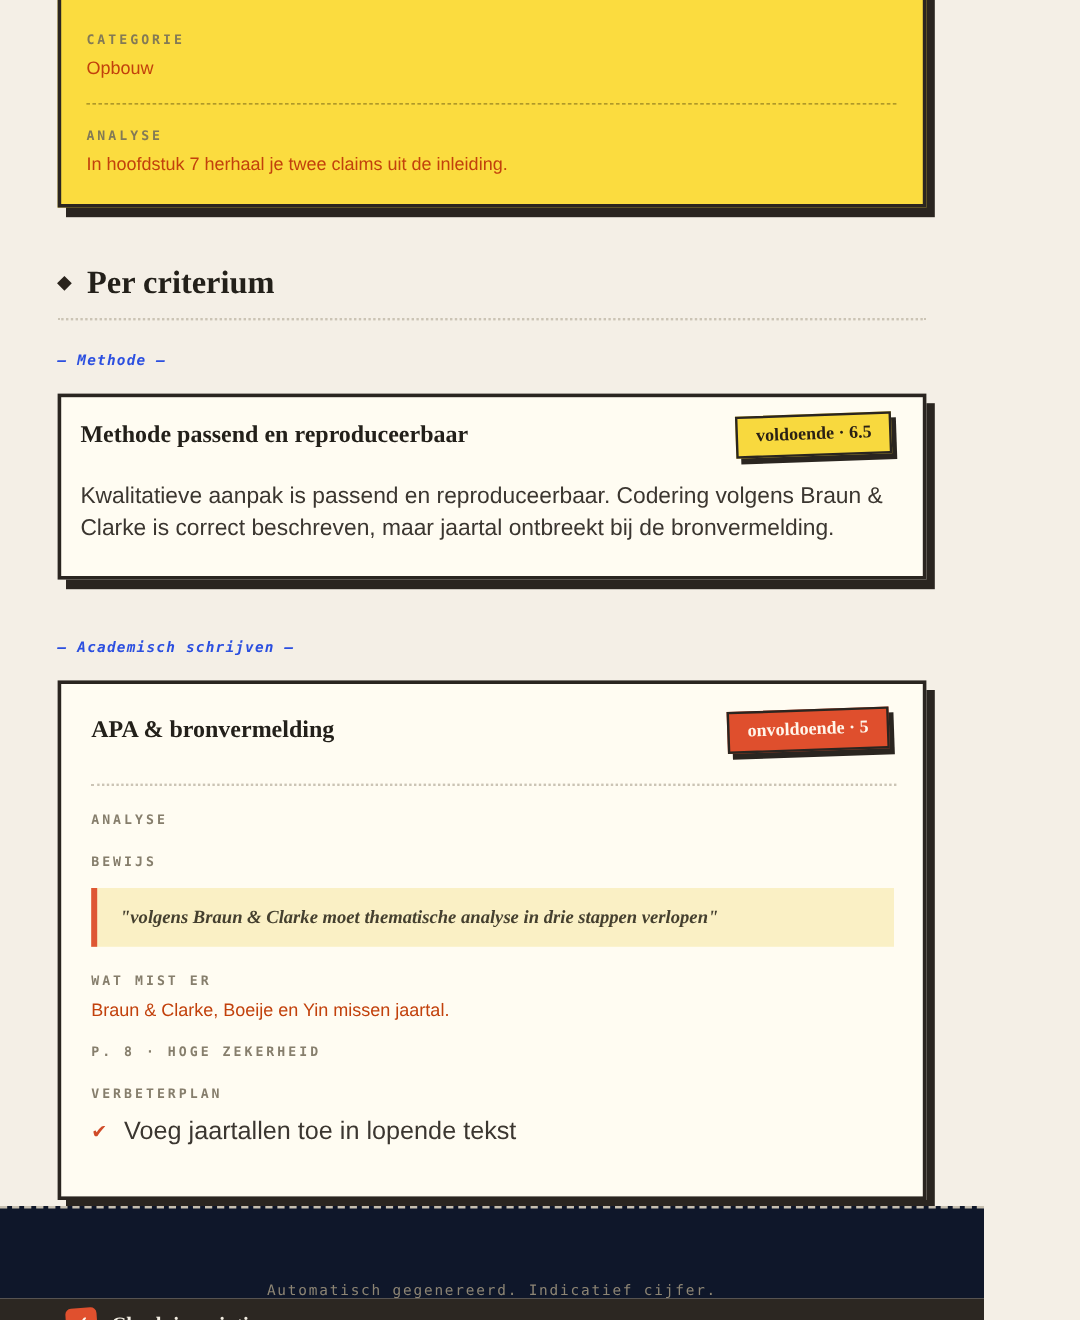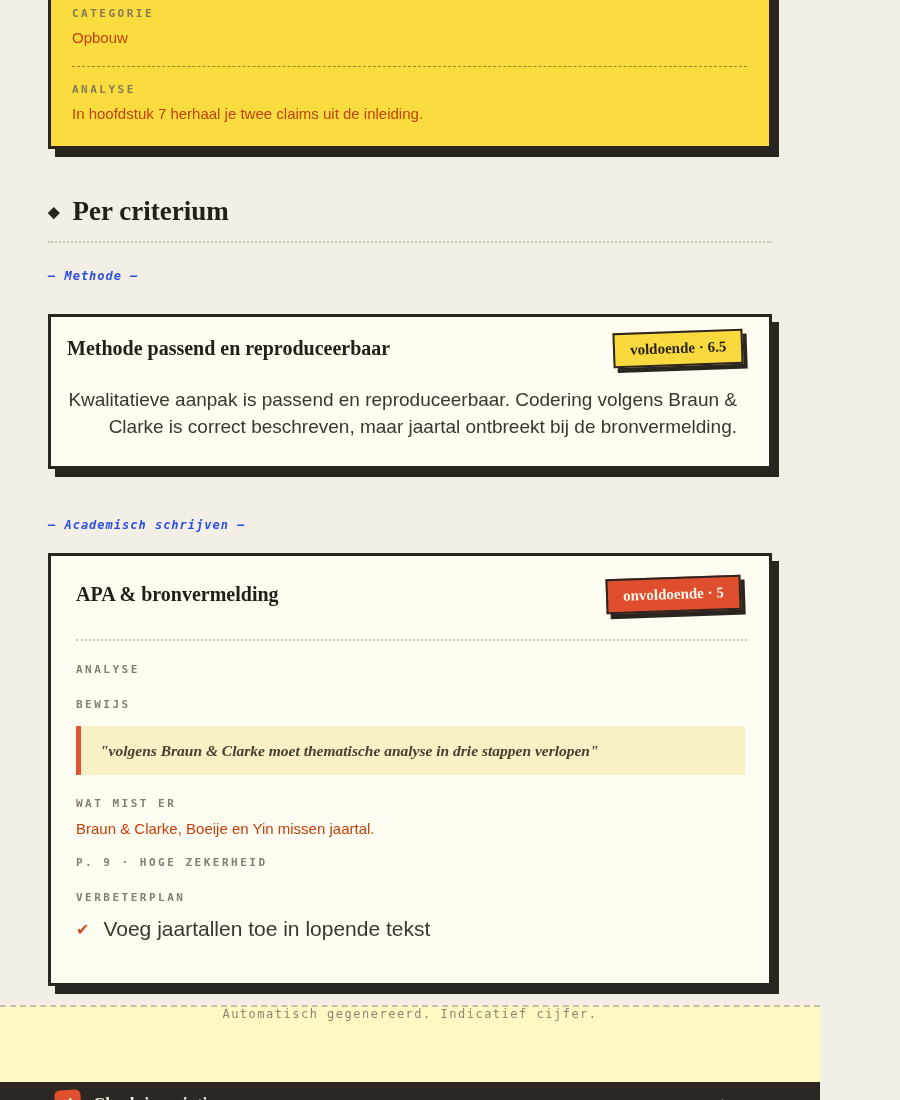--- a/index.html
+++ b/index.html
@@ -12,21 +12,21 @@
 
   
   .card {
     width:724px; background:#FFFCF2; border:3px solid #2A2520;
     box-shadow:7px 8px 0 #2A2520; position:relative;
   }
   .card--summary { background:#FBDC3F; margin-top:-18px; padding:22px 22px 24px 21px; }
 
   .label {
     font-family:"DejaVu Sans Mono", monospace; font-size:11px; letter-spacing:2.5px;
-    color:#867E6C; font-weight:bold;
+    color:#867E6C; font-weight:bold;margin-top:20px;
   }
   .card--summary .label { color:#7D741F; color:#837A55; }
   .value { font-size:15px; color:#c2410c; margin-top:9px; }
 
   .hr-dash-dark { border:none; border-top:1px dashed rgba(70,58,10,0.55); margin:20px 0 16px 0; }
   .hr-dot { border:none; border-top:2px dotted #CBC4B5; }
 
   
   .section-heading {
     display:flex; align-items:center; margin-top:47px; 
@@ -36,21 +36,21 @@
   .heading-rule { margin:14px 0 0 0; width:724px; }
 
   
   .group-label {
     font-family:"DejaVu Sans Mono", monospace; font-style:italic; font-size:12px;
     letter-spacing:1px; color:#2B4FE0; font-weight:bold; margin-top:26px;
   }
   .group-label--second { margin-top:49px; }
 
   
-  .card--crit1 { margin-top:31px; padding:14px 20px 26px 16px;text-align:right; }
+  .card--crit1 { margin-top:21px; padding:14px 20px 26px 16px; }
   .card--crit2 { margin-top:21px; padding:21px 22px 42px 25px; }
   .crit-head { display:flex; align-items:flex-start; justify-content:space-between; }
   .crit-title { font-family:"Liberation Serif", serif; font-weight:bold; font-size:20px; color:#23201A; padding-top:6px; }
   .badge {
     font-family:"Liberation Serif", serif; font-weight:bold; font-size:15px;
     border:2px solid #2A2520; padding:7px 15px; white-space:nowrap;
     transform:rotate(-2deg); box-shadow:4px 5px 0 #2A2520; margin-right:6px;
   }
   .badge--yellow { background:#F8D93E; color:#2A2115; }
   .badge--red { background:#DF4F2D; color:#FFF6EA; }
@@ -66,22 +66,22 @@
   }
   .quote-text { font-family:"Liberation Serif", serif; font-style:italic; font-weight:bold; font-size:15.5px; color:#45402F; }
   .meta-line { margin-top:19px; }
   .plan-item { display:flex; align-items:center; margin-top:13px; }
   .check { color:#D04B28; font-size:16px; margin-right:14px; }
   .plan-text { font-size:21px; color:#3B3630; }
 
   
   .footer { position:absolute; top:1005px; left:0; width:820px; }
   .footer-note-band {
-    border-top:2px dashed #C6BFB0; background:#fef9c3; height:77px;
-    display:flex; align-items:flex-start; justify-content:center;
+    border-top:2px dashed #C6BFB0; background:#0f172a; height:77px;
+    display:flex; align-items:flex-end; justify-content:center;
   }
   .footer-note {
     font-family:"DejaVu Sans Mono", monospace; font-size:12px; letter-spacing:1.5px; color:#8D8574;
   }
   .footer-bar {
     background:#2C2722; height:80px; padding:8px 58px 0 55px;
     display:flex; align-items:flex-start;
   }
   .logo-box {
     width:26px; height:26px; background:#E0502E; border-radius:5px; transform:rotate(-4deg);
@@ -140,21 +140,21 @@
         <div class="quote">
           <span class="quote-text">"volgens Braun &amp; Clarke moet thematische analyse in drie stappen verlopen"</span>
         </div>
       </div>
 
       <div class="field">
         <div class="label">WAT MIST ER</div>
         <div class="value">Braun &amp; Clarke, Boeije en Yin missen jaartal.</div>
       </div>
 
-      <div class="label meta-line">P. 9 · HOGE ZEKERHEID</div>
+      <div class="label meta-line">P. 8 · HOGE ZEKERHEID</div>
 
       <div class="field">
         <div class="label">VERBETERPLAN</div>
         <div class="plan-item">
           <span class="check">✔</span>
           <span class="plan-text">Voeg jaartallen toe in lopende tekst</span>
         </div>
       </div>
     </div>
 

